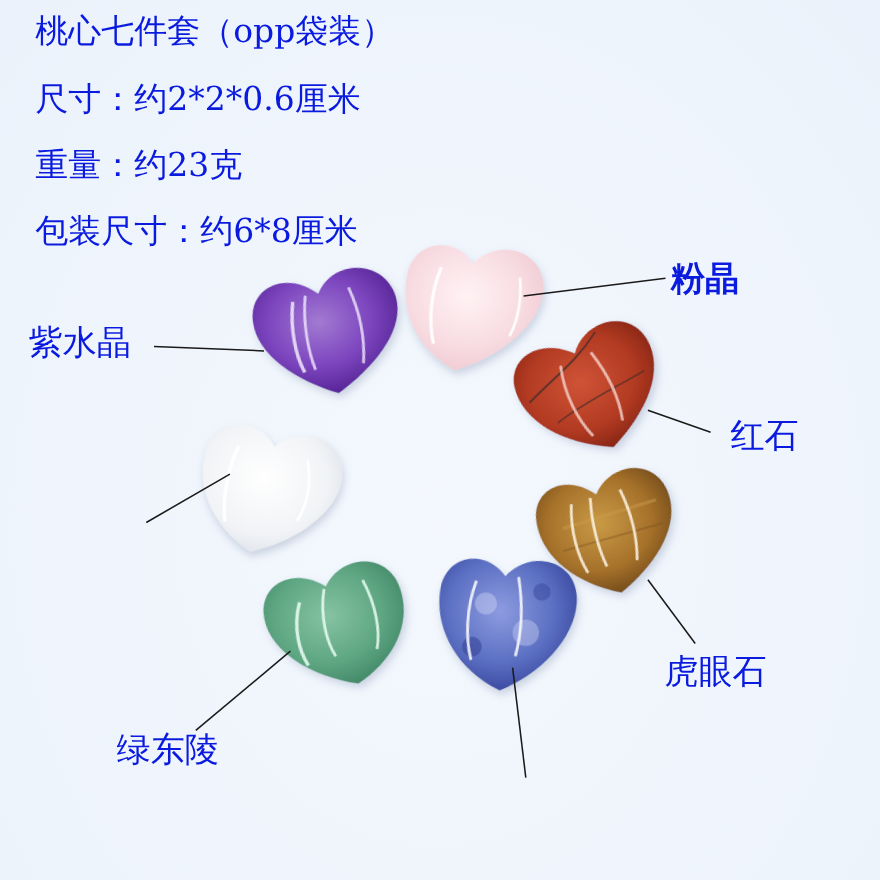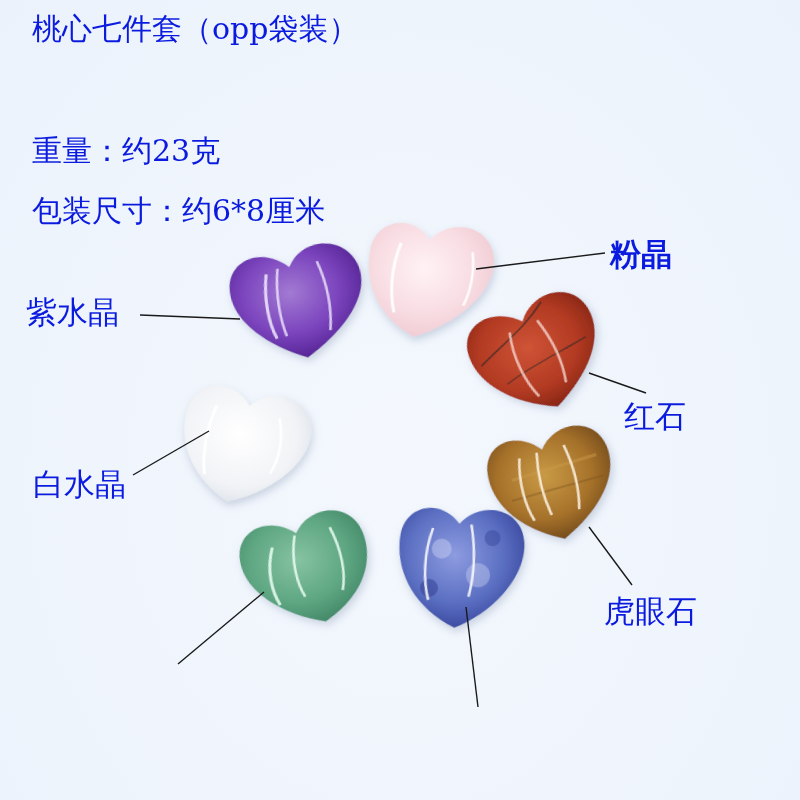--- a/index.html
+++ b/index.html
@@ -15,20 +15,21 @@
     .label { position: absolute; color: #0a1adf; font-size: 31px; line-height: 32px; white-space: nowrap;
       font-family: "DejaVu Sans", "Liberation Sans", sans-serif; }
     svg.layer { position: absolute; left: 0; top: 0; width: 800px; height: 800px; }
   </style>
 </head>
 <body>
 
 <div class="stage">
 
   <div class="spec" style="top:14px;">桃心七件套（opp袋装）</div>
+  <div class="spec" style="top:76px;">尺寸：约2*2*0.6厘米</div>
   <div class="spec" style="top:136px;">重量：约23克</div>
   <div class="spec" style="top:196px;">包装尺寸：约6*8厘米</div>
 
   <svg class="layer" viewBox="0 0 800 800">
     <defs>
       <radialGradient id="gAmethyst" cx="45%" cy="40%" r="65%">
         <stop offset="0%" stop-color="#a27ad2"></stop>
           <stop offset="55%" stop-color="#7c45be"></stop>
           <stop offset="100%" stop-color="#4f1e8e"></stop>
       </radialGradient>
@@ -124,17 +125,17 @@
     <line x1="476" y1="269" x2="605" y2="253" stroke="#1a1a1a" stroke-width="1.4"></line>
     <line x1="589" y1="373" x2="646" y2="393" stroke="#1a1a1a" stroke-width="1.4"></line>
     <line x1="133" y1="475" x2="209" y2="431" stroke="#1a1a1a" stroke-width="1.4"></line>
     <line x1="589" y1="527" x2="632" y2="585" stroke="#1a1a1a" stroke-width="1.4"></line>
     <line x1="178" y1="664" x2="264" y2="592" stroke="#1a1a1a" stroke-width="1.4"></line>
     <line x1="466" y1="607" x2="478" y2="707" stroke="#1a1a1a" stroke-width="1.4"></line>
   </svg>
 
   <div class="label" style="left:26px; top:296px;">紫水晶</div>
   <div class="label" style="left:610px; top:238px;font-weight:bold;">粉晶</div>
-  <div class="label" style="left:624px; top:380px;margin-top:20px;">红石</div>
-  <div class="label" style="left:33px; top:468px;">白水晶</div>
+  <div class="label" style="left:664px; top:380px;">红石</div>
   <div class="label" style="left:604px; top:595px;">虎眼石</div>
+  <div class="label" style="left:106px; top:666px;">绿东陵</div>
 
 </div>
 
 </body></html>

